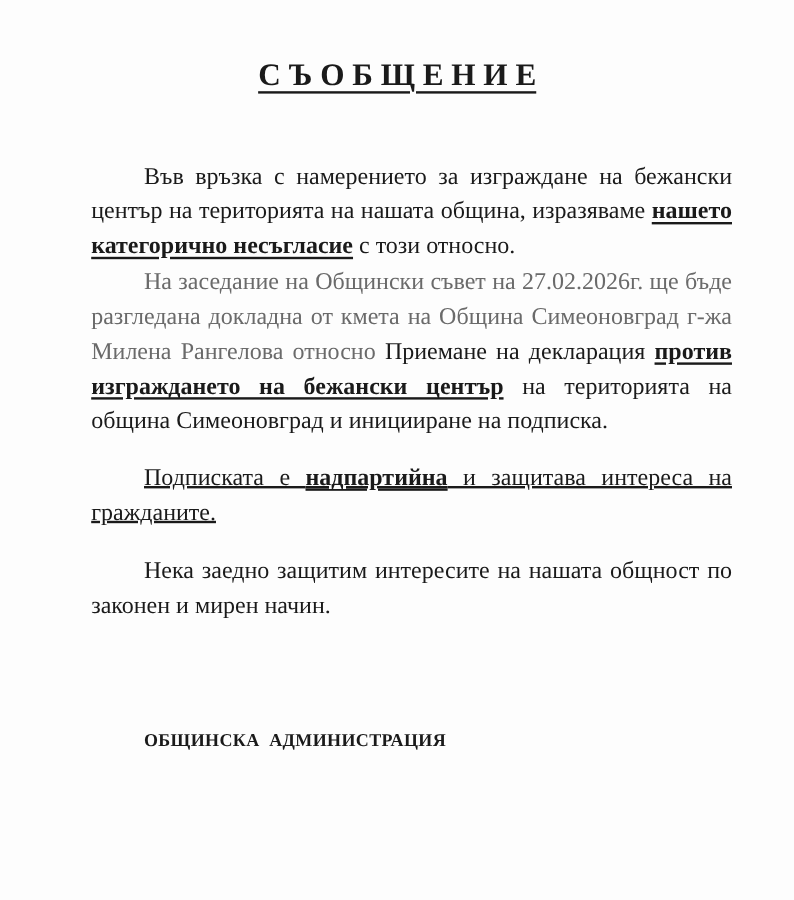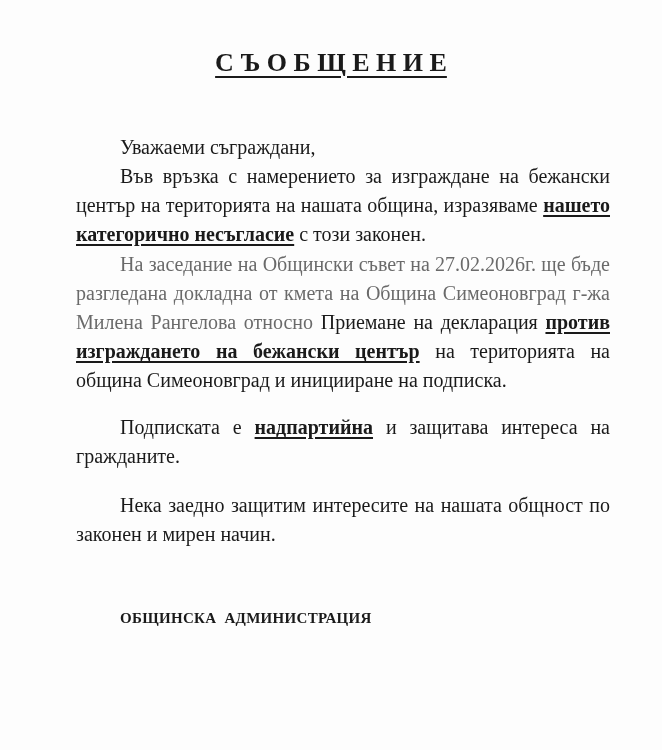--- a/index.html
+++ b/index.html
@@ -70,26 +70,25 @@
 </head>
 <body>
 
 <div class="page">
 
   <div class="title">
     <span>С Ъ О Б Щ Е Н И Е</span>
   </div>
 
   <div class="body">
-    <p class="p">Уважаеми съграждани,</p>
 
-    <p class="p"><span>Във връзка с намерението за изграждане на бежански център на територията на нашата община, изразяваме </span><span class="u">нашето  категорично несъгласие</span><span> с този законен.</span></p>
+    <p class="p"><span>Във връзка с намерението за изграждане на бежански център на територията на нашата община, изразяваме </span><span class="u">нашето  категорично несъгласие</span><span> с този относно.</span></p>
 
     <p class="p" style="margin-top:1px;"><span class="grey">На заседание на Общински съвет на 27.02.2026г. ще бъде разгледана докладна от кмета на Община Симеоновград г-жа  Милена Рангелова относно </span><span>Приемане на декларация </span><span class="u">против изграждането на бежански център</span><span> на територията на община Симеоновград и иницииране на подписка.</span></p>
 
-    <p class="p gap" style="margin-top:18px;"><span>Подписката е </span><span class="u">надпартийна</span><span> и защитава интереса на гражданите.</span></p>
+    <p class="p gap" style="margin-top:18px;text-decoration:underline;"><span>Подписката е </span><span class="u">надпартийна</span><span> и защитава интереса на гражданите.</span></p>
 
     <p class="p gap" style="margin-top:20px;">Нека заедно защитим интересите на нашата общност по законен и мирен начин.</p>
   </div>
 
   <div class="sig">ОБЩИНСКА  АДМИНИСТРАЦИЯ</div>
 
 </div>
 
 </body></html>

